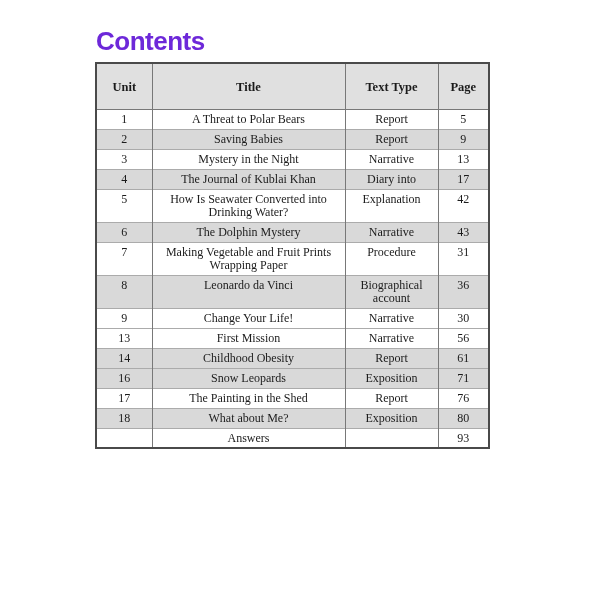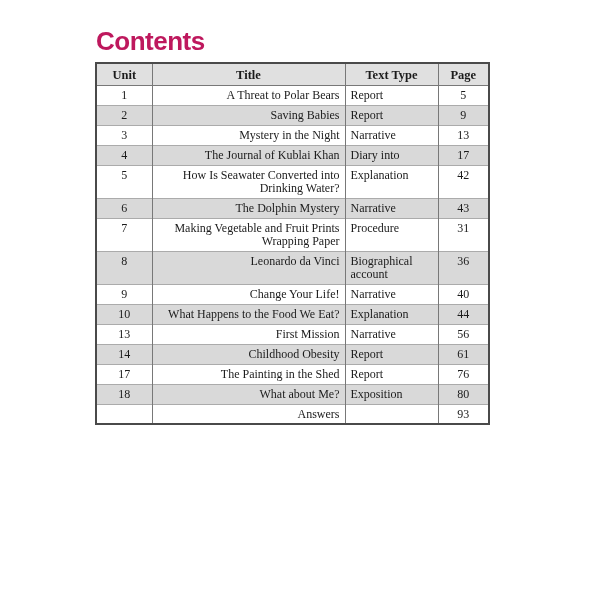--- a/index.html
+++ b/index.html
@@ -17,21 +17,21 @@
   }
   .page-title {
     position: absolute;
     left: 96px;
     top: 26px;
     margin: 0;
     font-family: "Liberation Sans", sans-serif;
     font-weight: 700;
     font-size: 26px;
     letter-spacing: -0.5px;
-    color: #be185d;
+    color: #6d28d9;
   }
   table.toc {
     position: absolute;
     left: 95px;
     top: 62px;
     width: 393px;
     border-collapse: collapse;
     table-layout: fixed;
     border: 2px solid #4a4a4a;
     font-family: "Liberation Serif", serif;
@@ -50,21 +50,21 @@
     border-left: none;
   }
   table.toc thead th {
     border-top: none;
     border-bottom: 1px solid #787878;
     background: #e0e0e0;
     font-weight: 700;
     font-size: 12.5px;
     text-align: center;
     height: 21px;
-    padding: 0 4px;
+    padding: 12px 4px;
   }
   table.toc td {
     padding: 3px 5px 2px 5px;
     vertical-align: top;
     background: #ffffff;
   }
   table.toc tr.shaded td {
     background: #d9d9d9;
   }
   table.toc tbody tr {
@@ -72,25 +72,25 @@
   }
   table.toc tbody tr.tall {
     height: 31px;
   }
   td.col-unit {
     text-align: center;
     padding-left: 2px;
     padding-right: 2px;
   }
   td.col-title {
-    text-align: right;
+    text-align: center;
     padding-left: 6px;
   }
   td.col-text_type {
-    text-align: left;
+    text-align: center;
     padding-right: 2px;
   }
   td.col-page {
     text-align: center;
     vertical-align: middle;
     padding-left: 2px;
     padding-right: 2px;
   }
 </style>
 </head>
@@ -160,39 +160,39 @@
         <tr class="shaded tall">
           <td class="col-unit">8</td>
           <td class="col-title">Leonardo da Vinci</td>
           <td class="col-text_type">Biographical account</td>
           <td class="col-page">36</td>
         </tr>
         <tr>
           <td class="col-unit">9</td>
           <td class="col-title">Change Your Life!</td>
           <td class="col-text_type">Narrative</td>
-          <td class="col-page">40</td>
-        </tr>
-        <tr class="shaded">
-          <td class="col-unit">10</td>
-          <td class="col-title">What Happens to the Food We Eat?</td>
-          <td class="col-text_type">Explanation</td>
-          <td class="col-page">44</td>
+          <td class="col-page">30</td>
         </tr>
         <tr>
           <td class="col-unit">13</td>
           <td class="col-title">First Mission</td>
           <td class="col-text_type">Narrative</td>
           <td class="col-page">56</td>
         </tr>
         <tr class="shaded">
           <td class="col-unit">14</td>
           <td class="col-title">Childhood Obesity</td>
           <td class="col-text_type">Report</td>
           <td class="col-page">61</td>
+        </tr>
+        <tr class="shaded">
+          <td class="col-unit">16</td>
+          <td class="col-title">Snow Leopards</td>
+          <td class="col-text_type">Exposition</td>
+          <td class="col-page">71</td>
         </tr>
         <tr>
           <td class="col-unit">17</td>
           <td class="col-title">The Painting in the Shed</td>
           <td class="col-text_type">Report</td>
           <td class="col-page">76</td>
         </tr>
         <tr class="shaded">
           <td class="col-unit">18</td>
           <td class="col-title">What about Me?</td>

